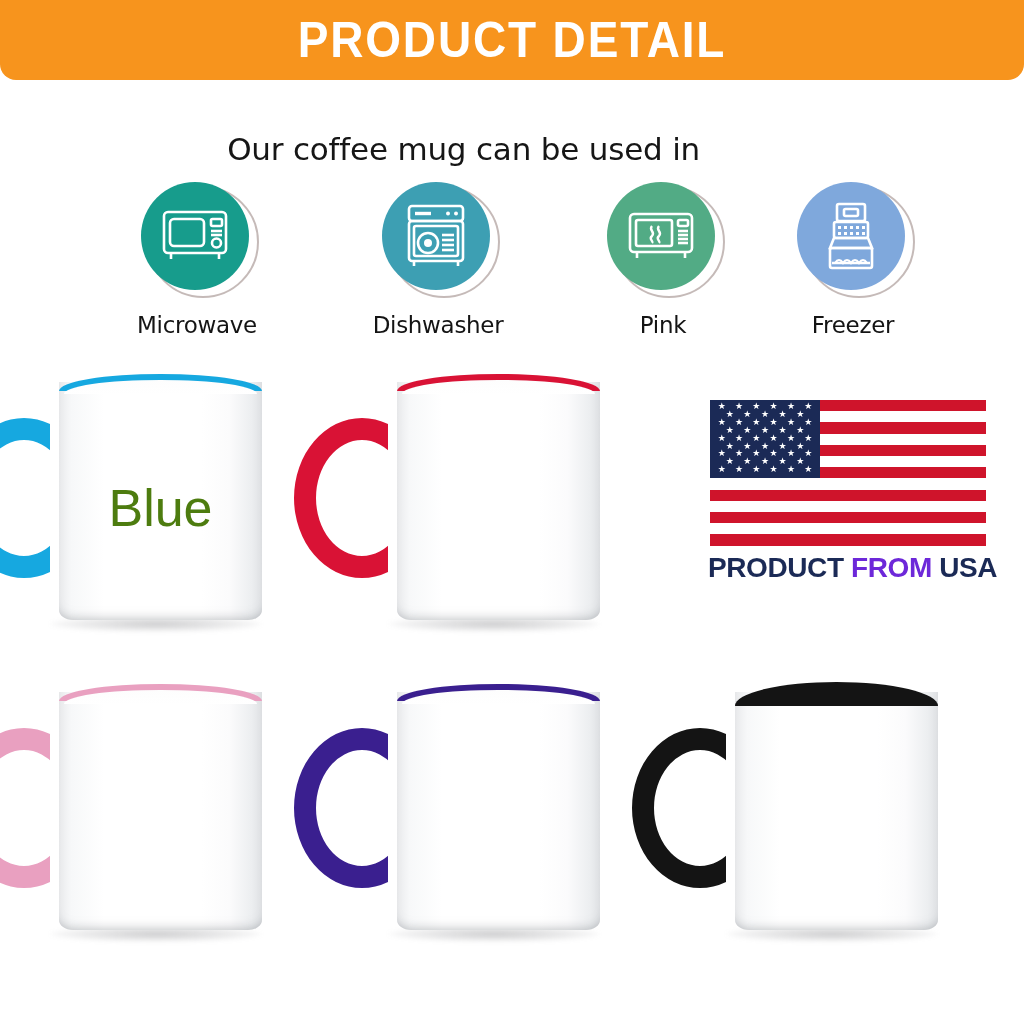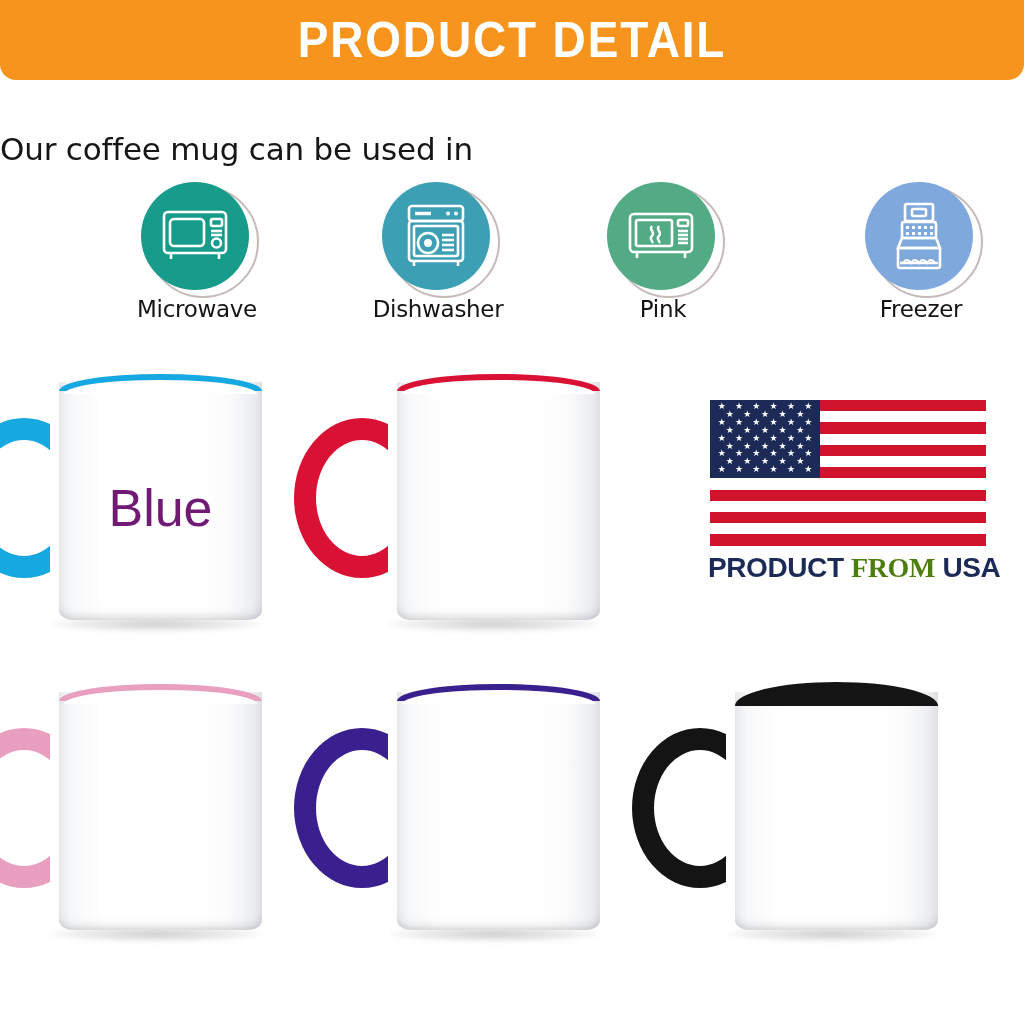--- a/index.html
+++ b/index.html
@@ -40,21 +40,21 @@
     white-space: nowrap;
     line-height: 1;
   }
 
   
   #usage-subtitle {
     position: absolute;
     left: 0;
     top: 131px;
     width: 700px;
-    text-align: left;
+    text-align: right;
     font-size: 31px;
     color: #161616;
     font-family: "DejaVu Sans", sans-serif;
     letter-spacing: -0.2px;
     white-space: nowrap;
   }
 
   
   .feature {
     position: absolute;
@@ -83,31 +83,31 @@
     top: 0;
     width: 108px;
     height: 108px;
     border-radius: 50%;
     display: flex;
     align-items: center;
     justify-content: center;
   }
   .feature-circle svg { display: block; }
   .feature-label {
-    margin-top: 2px;
+    margin-top: 18px;
     font-size: 23px;
     color: #141414;
     font-family: "DejaVu Sans", sans-serif;
     letter-spacing: -0.3px;
   }
 
   #feature-microwave  { left: 117px; top: 182px; }
   #feature-dishwasher { left: 358px; top: 182px; }
   #feature-oven       { left: 583px; top: 182px; }
-  #feature-freezer    { left: 841px; top: 182px; }
+  #feature-freezer    { left: 773px; top: 182px; }
 
   
   .mug {
     position: absolute;
     width: 330px;
     height: 272px;
   }
   .mug-shadow {
     position: absolute;
     left: 110px;
@@ -180,21 +180,21 @@
     border-radius: 50% / 100% 100% 0 0;
     background: linear-gradient(to bottom, #fdfdfd 0%, #ffffff 100%);
   }
   .mug-label {
     position: absolute;
     left: 119px;
     top: 116px;
     width: 203px;
     text-align: center;
     font-size: 52px;
-    color: #701a75;
+    color: #4d7c0f;
     font-family: "Liberation Sans", sans-serif;
     line-height: 1;
     white-space: nowrap;
   }
   
   .mug.thick-rim .mug-lip { height: 24px; top: 6px; }
 
   #mug-blue   { left: -60px;  top: 366px; }
   #mug-red    { left: 278px;  top: 366px; }
   #mug-pink   { left: -60px;  top: 676px; }
@@ -245,21 +245,21 @@
   }
   #usa-text {
     margin-top: 6px;
     font-size: 28px;
     font-weight: bold;
     font-family: "Liberation Sans", sans-serif;
     letter-spacing: -0.4px;
     white-space: nowrap;
   }
   #usa-text .navy { color: #1b2a56; }
-  #usa-text .red  { color: #4d7c0f; font-family: Liberation Serif, serif; }
+  #usa-text .red  { color: #6d28d9; }
 </style>
 </head>
 <body>
 
 <div id="header-banner">
   <div id="header-title">PRODUCT DETAIL</div>
 </div>
 
 <div id="usage-subtitle">Our coffee mug can be used in</div>
 

